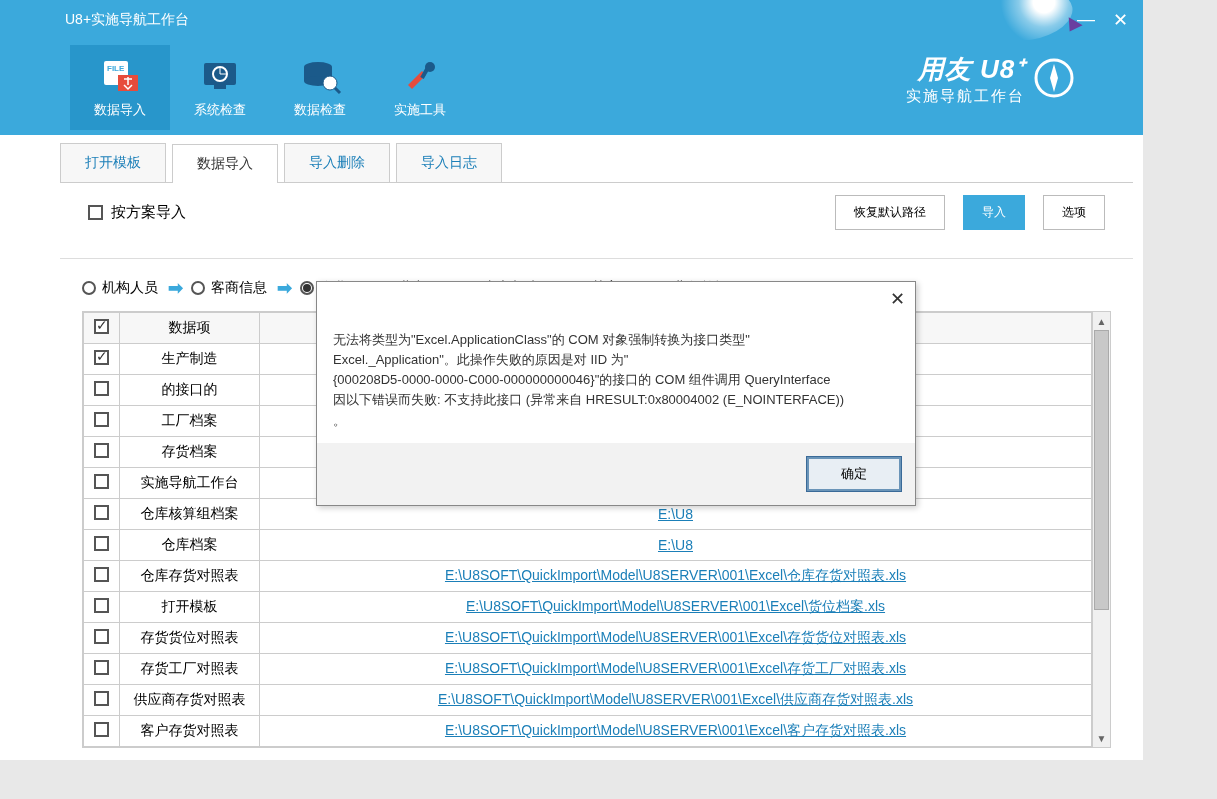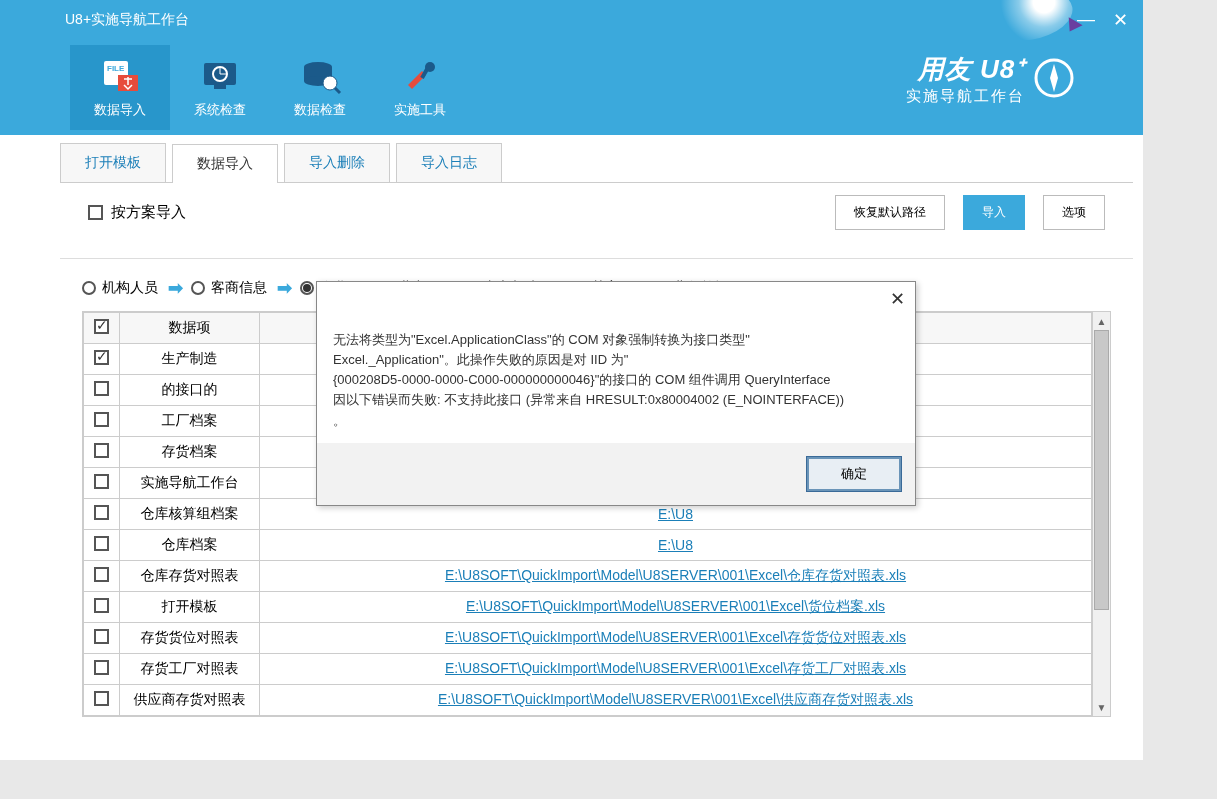--- a/index.html
+++ b/index.html
@@ -249,20 +249,25 @@
               <tr>
                 <td><span class="checkbox"></span></td>
                 <td>存货工厂对照表</td>
                 <td><span class="link">E:\U8SOFT\QuickImport\Model\U8SERVER\001\Excel\存货工厂对照表.xls</span></td>
               </tr>
               <tr>
                 <td><span class="checkbox"></span></td>
                 <td>供应商存货对照表</td>
                 <td><span class="link">E:\U8SOFT\QuickImport\Model\U8SERVER\001\Excel\供应商存货对照表.xls</span></td>
               </tr>
+              <tr>
+                <td><span class="checkbox"></span></td>
+                <td>客户存货对照表</td>
+                <td><span class="link">E:\U8SOFT\QuickImport\Model\U8SERVER\001\Excel\客户存货对照表.xls</span></td>
+              </tr>
             </tbody>
       </table>
       </div>
       <div class="scrollbar-v">
         <div class="scroll-arrow">▲</div>
         <div class="scroll-thumb"></div>
         <div class="scroll-arrow" style="position:absolute;bottom:0;width:100%;">▼</div>
       </div>
     </div>
   </div>

